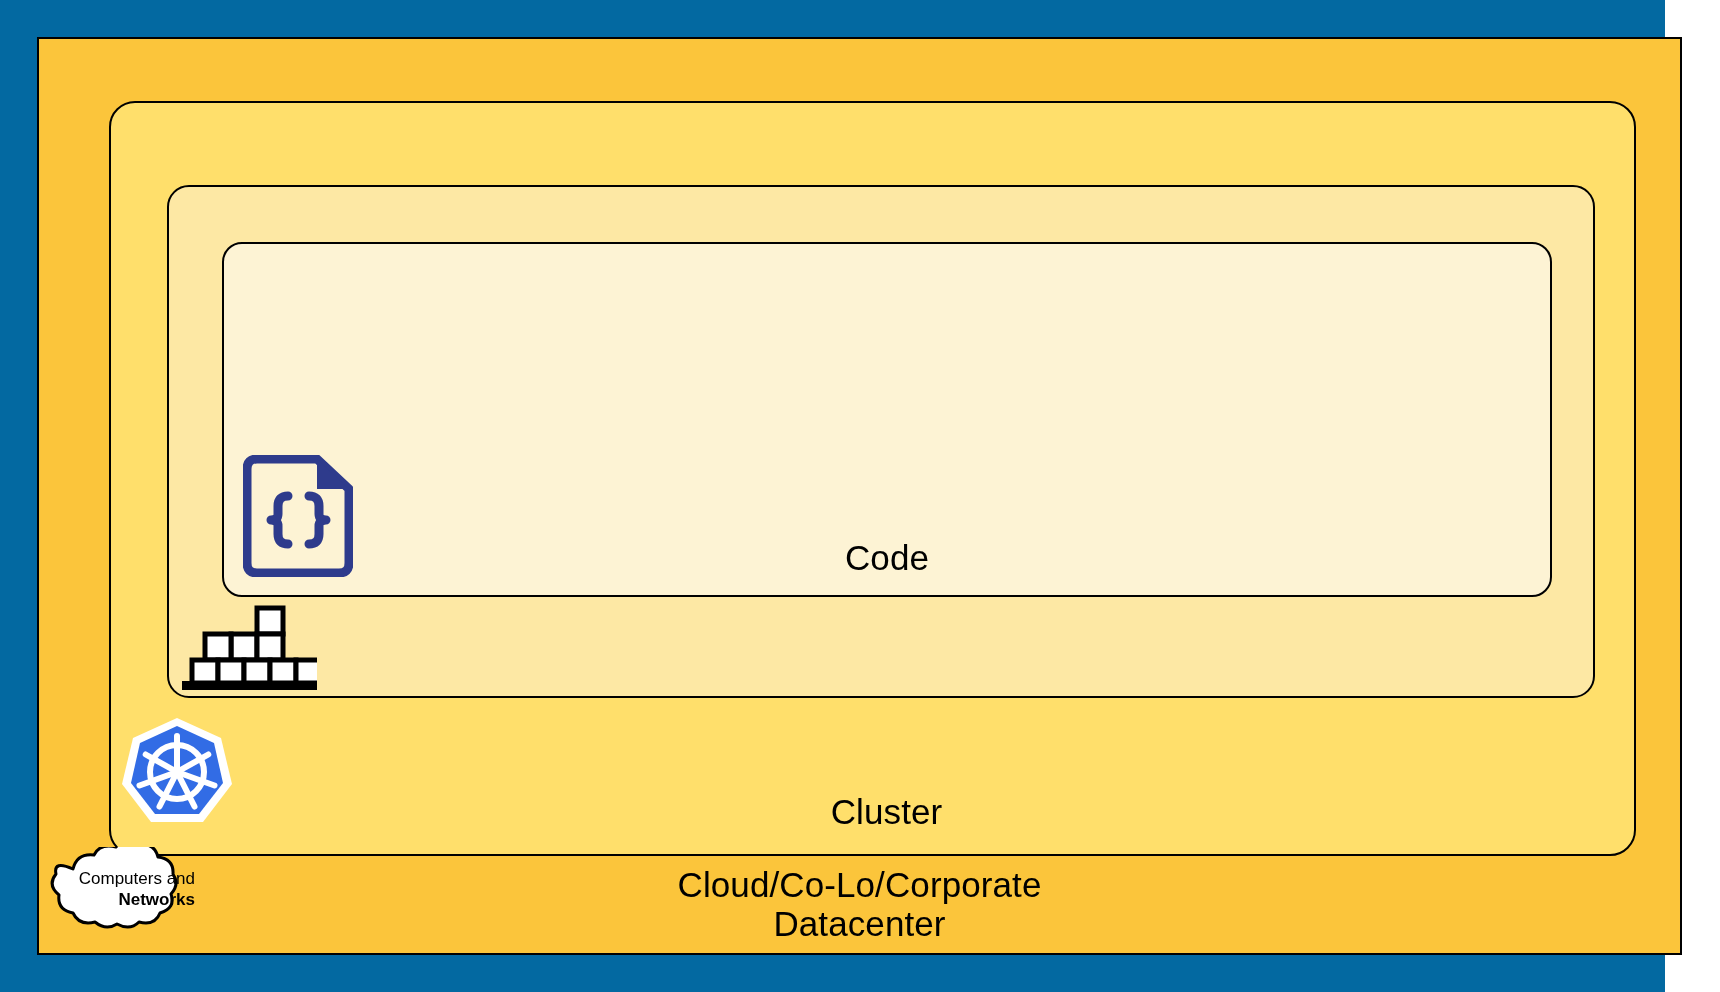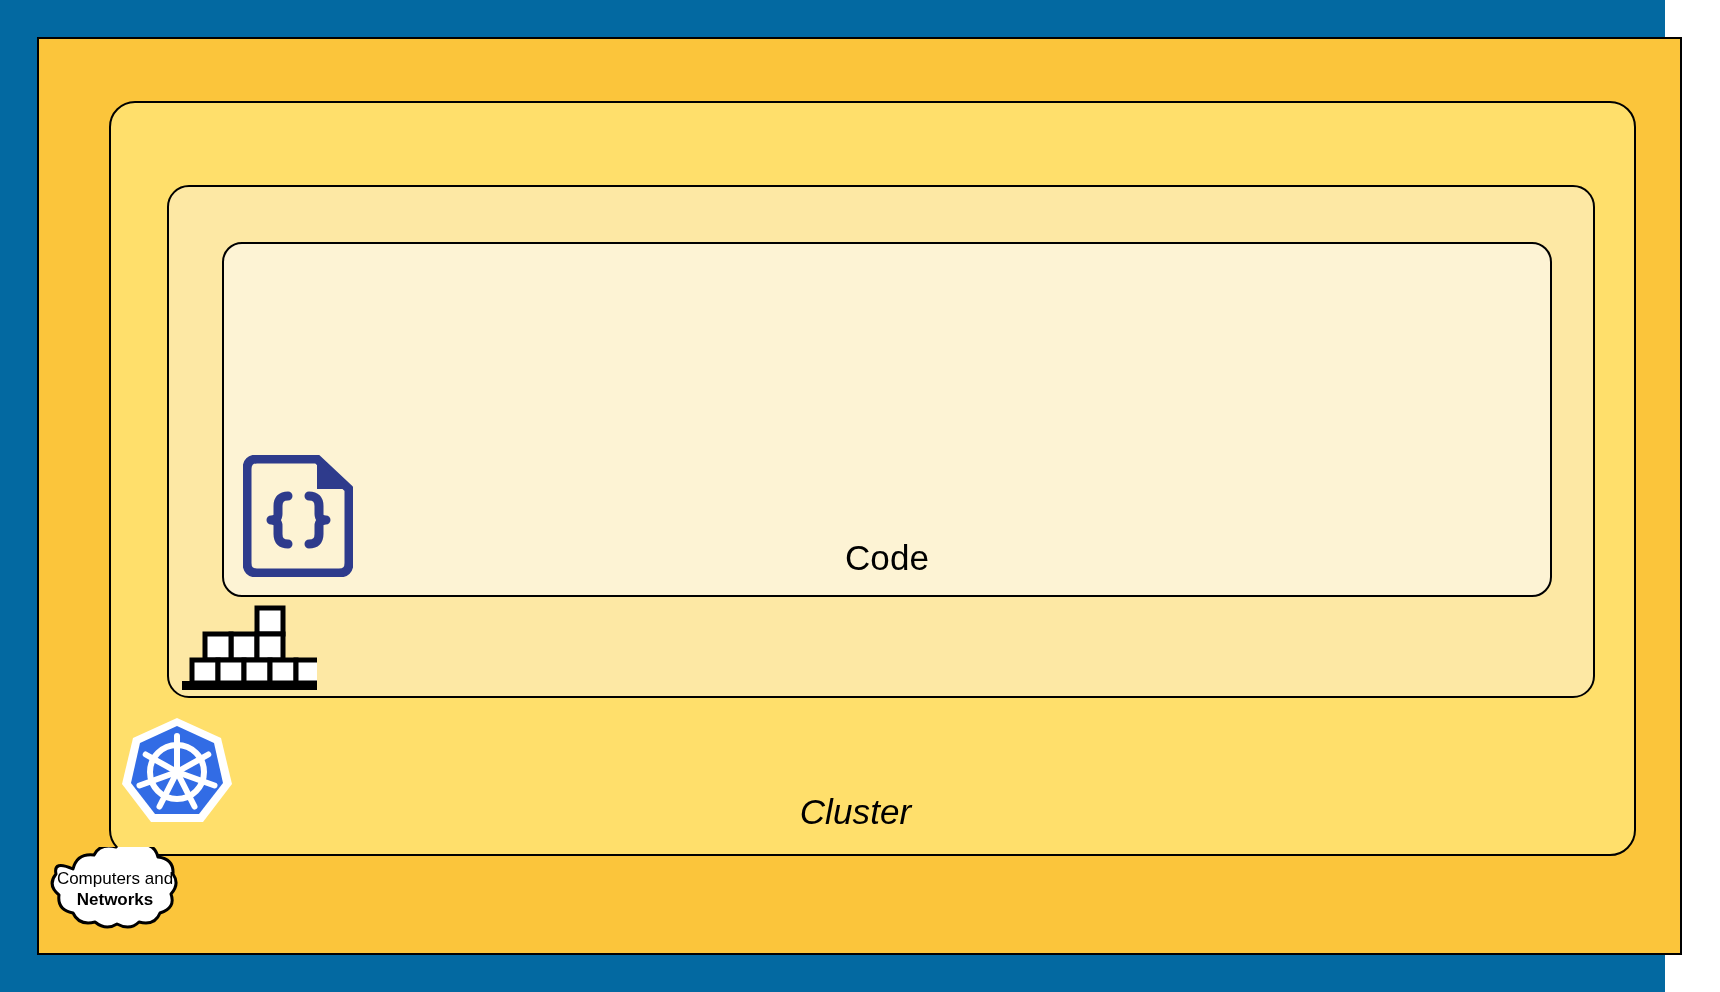--- a/index.html
+++ b/index.html
@@ -71,21 +71,21 @@
     color: #000000;
     font-size: 35px;
     line-height: 1.12;
     text-align: center;
     white-space: pre;
     letter-spacing: 0.1px;
   }
 
   .label-code     { left: 222px; width: 1330px; top: 538px; }
   .label-container{ left: 167px; width: 1428px; top: 638px; }
-  .label-cluster  { left: 92px; width: 1527px; top: 792px; font-style: italic; }
+  .label-cluster  { left: 123px; width: 1527px; top: 792px; }
   .label-datacenter {
     left: 37px;
     width: 1645px;
     top: 865px;
   }
   .label-datacenter .line2 { display: block; }
 
   
   .icon-code {
     position: absolute;
@@ -120,21 +120,21 @@
     top: 847px;
     width: 160px;
     height: 92px;
   }
   .cloud-callout svg { display: block; }
   .cloud-text {
     position: absolute;
     left: 35px;
     top: 868px;
     width: 160px;
-    text-align: center;
+    text-align: right;
     font-size: 17px;
     line-height: 1.25;
     color: #000000;
     pointer-events: none;
   }
   .cloud-text .line2 { display: block; font-weight: bold; }
 </style>
 </head>
 <body>
 
@@ -221,20 +221,21 @@
         <line x1="55" y1="56" x2="23.7" y2="38.5"></line>
       </g>
     </svg>
   </div>
 
   <div class="layer-label label-code">Code</div>
 
 
   <div class="layer-label label-cluster">Cluster</div>
 
+  <div class="layer-label label-datacenter"><span>Cloud/Co-Lo/Corporate</span><span class="line2">Datacenter</span></div>
 
   <div class="cloud-callout">
     <svg viewBox="0 0 160 92" width="160" height="92" xmlns="http://www.w3.org/2000/svg">
       <path d="M38 22
                q4 -16 21 -14
                q6 -12 22 -8
                q9 -10 22 -2
                q16 -3 20 12
                q16 2 15 17
                q7 10 -2 20

